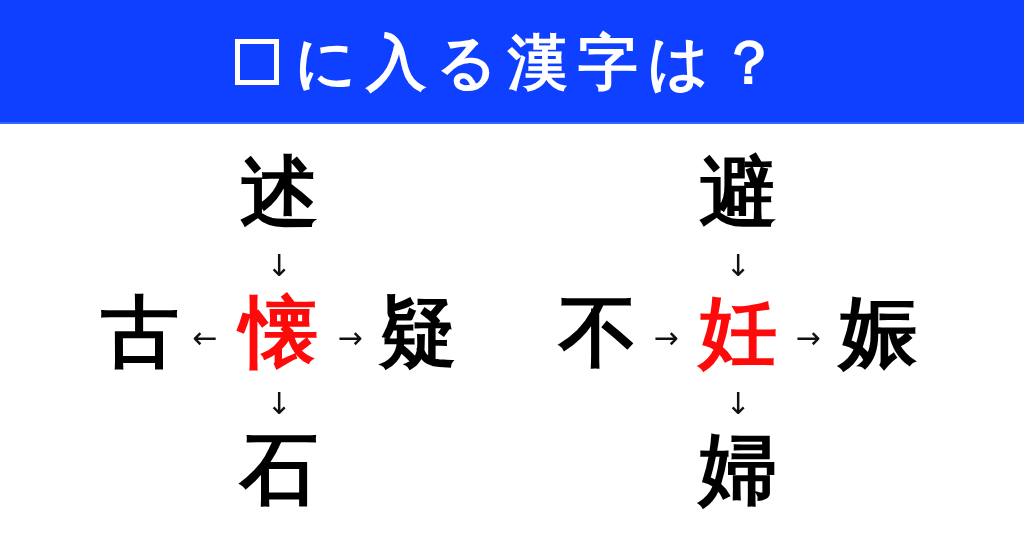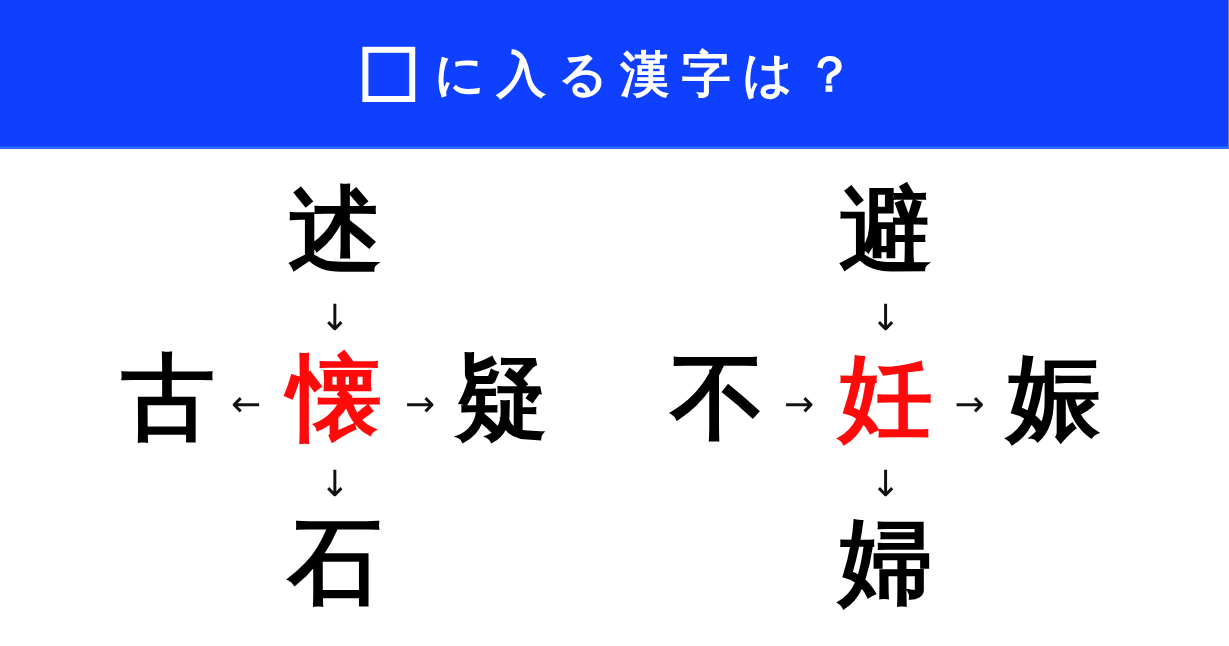--- a/index.html
+++ b/index.html
@@ -20,21 +20,21 @@
       width: 1024px;
       height: 122px;
       background: #0F40FF;
       border-bottom: 2px solid #2f6bff;
       display: flex;
       align-items: center;
       justify-content: center;
     }
     .banner-title {
       color: #ffffff;
-      font-size: 41px;
+      font-size: 60px;
       font-weight: bold;
       letter-spacing: 10px;
       line-height: 1;
       display: flex;
       align-items: center;
       margin-top: 2px;
     }
     .blank-box {
       display: inline-block;
       width: 44px;

